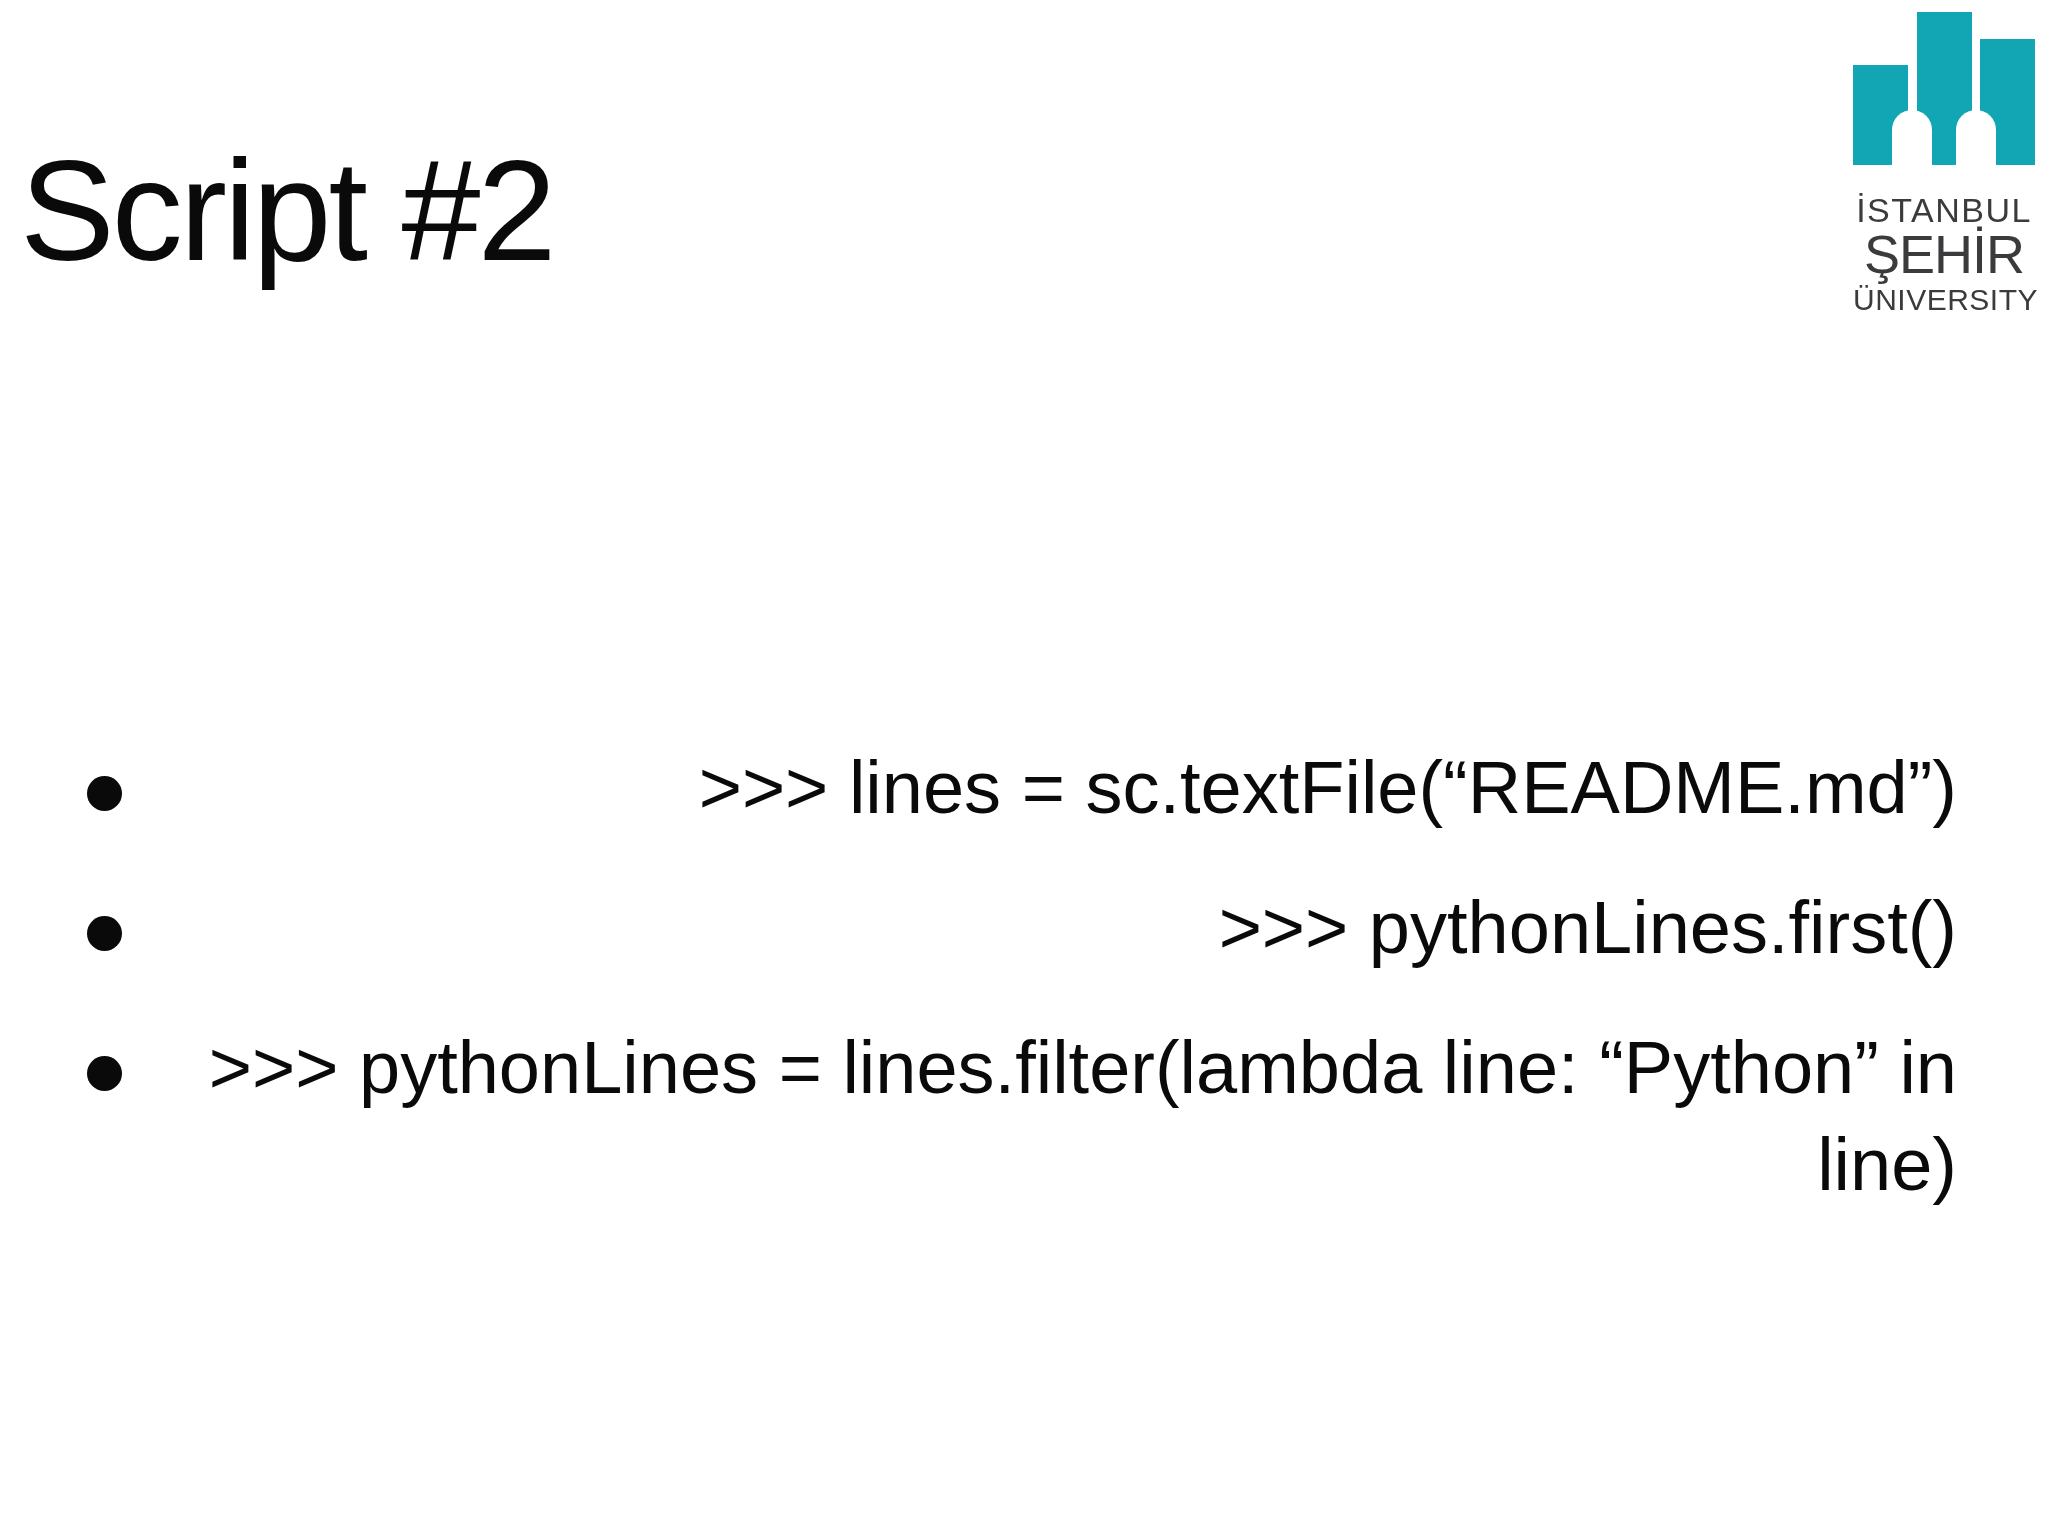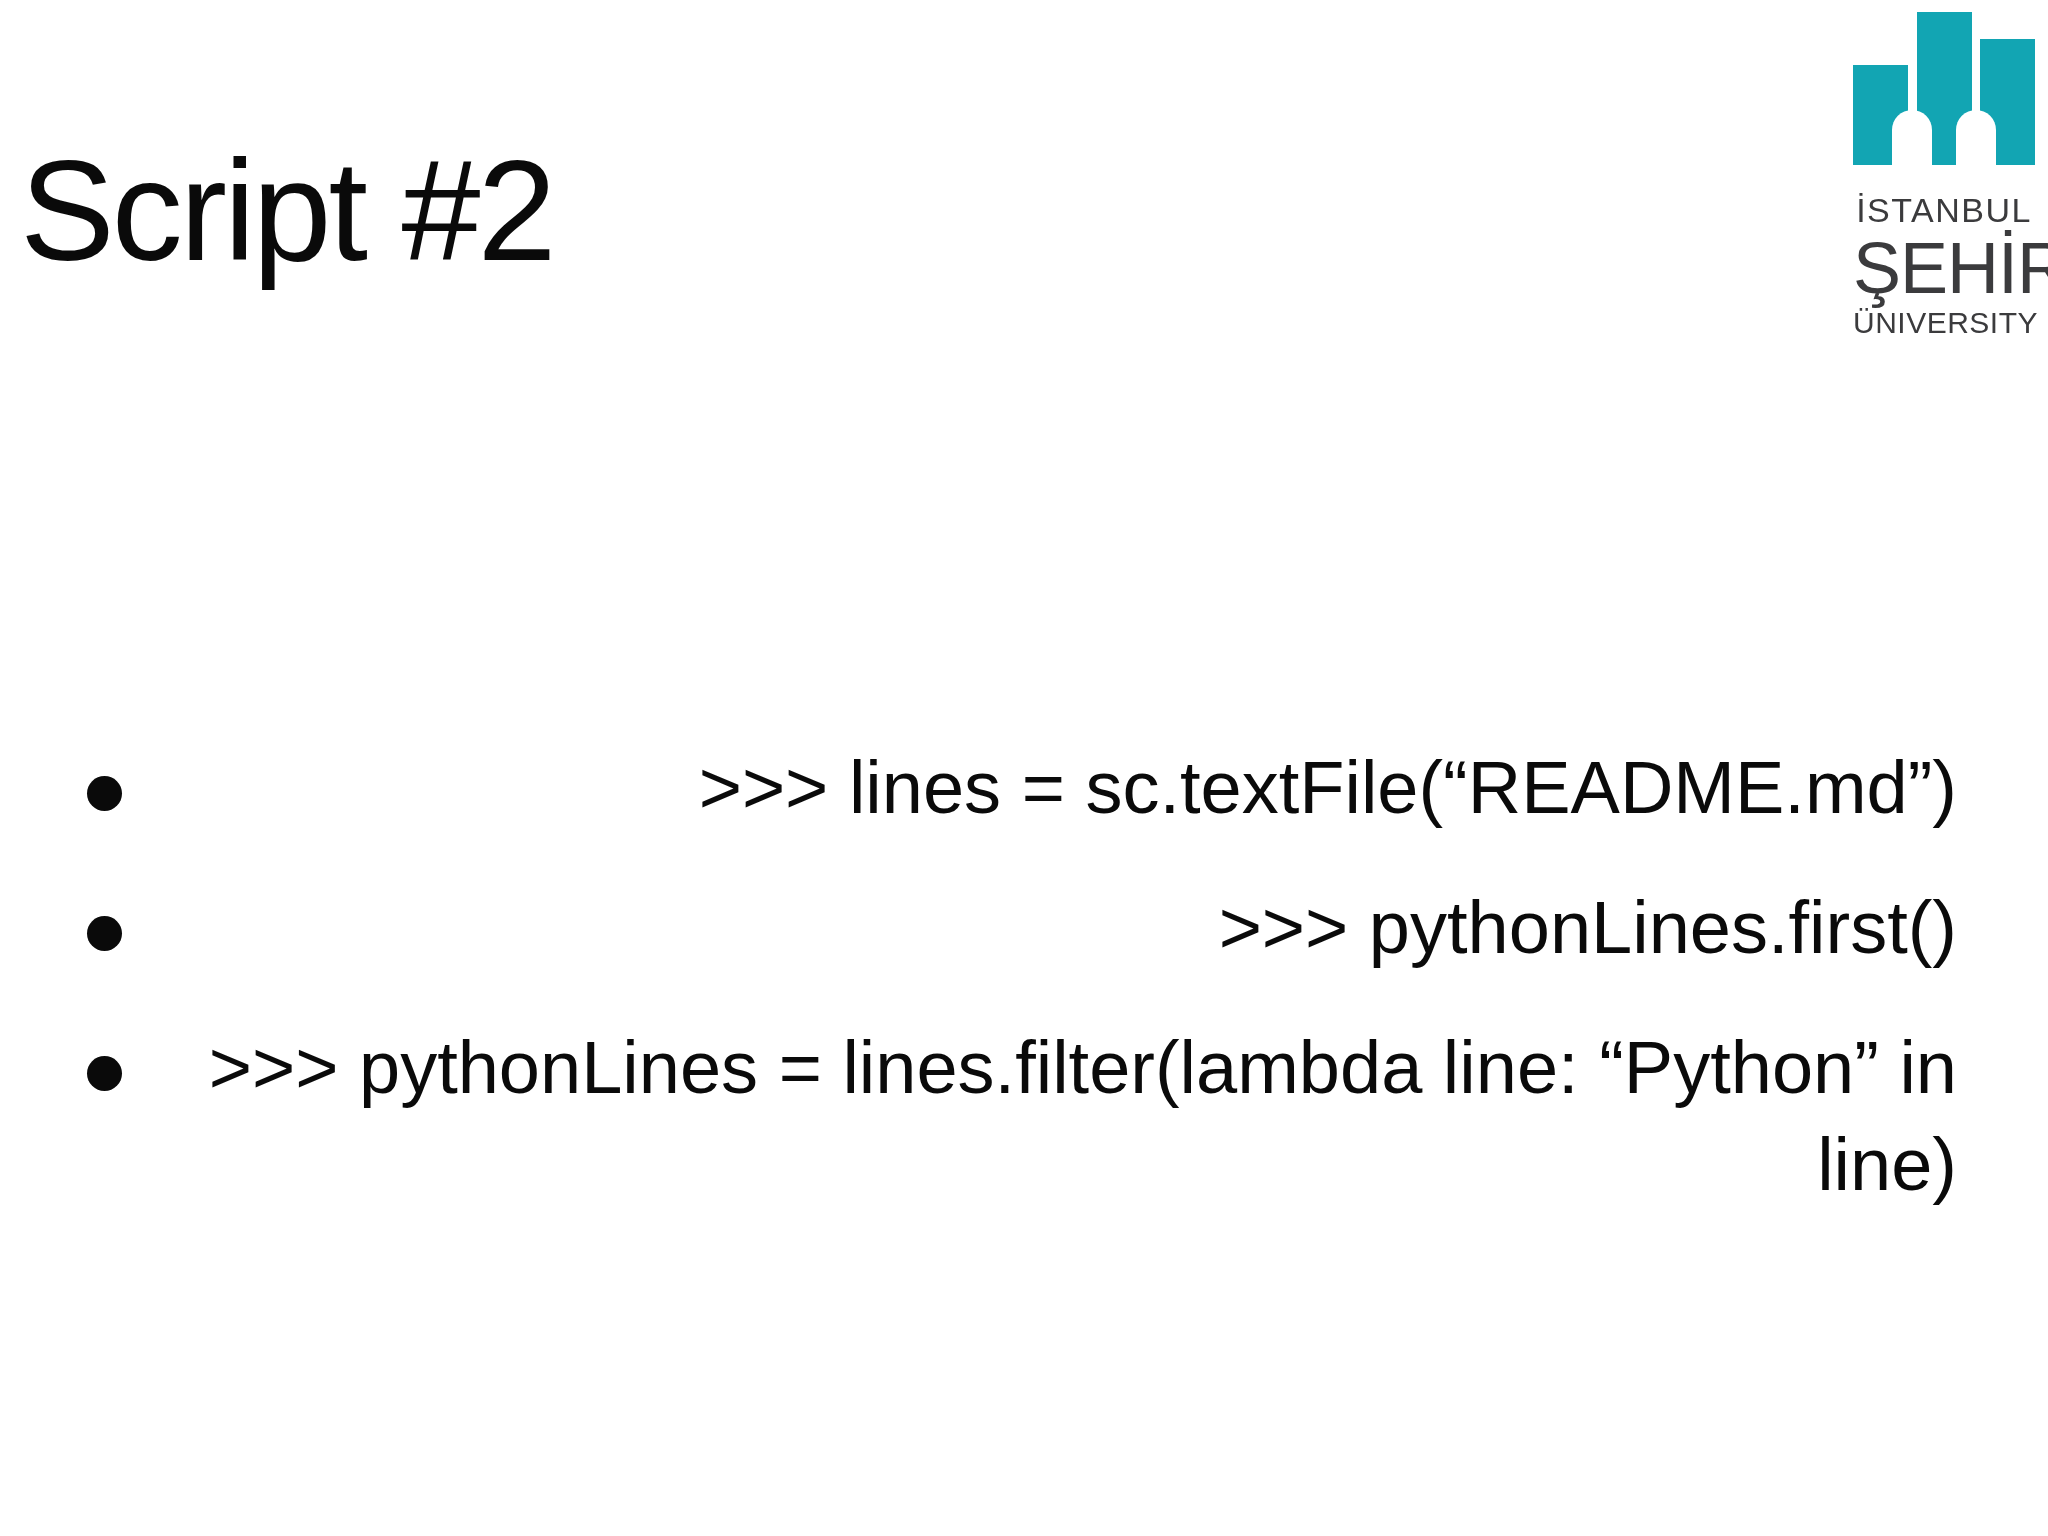--- a/index.html
+++ b/index.html
@@ -98,22 +98,21 @@
   .a1 { left: 39px; }
   .a2 { left: 103px; }
   .uni-line1 {
     margin-top: 28px;
     font-size: 34px;
     letter-spacing: 1.5px;
     line-height: 1;
     white-space: nowrap;
   }
   .uni-line2 {
-    margin-top: 5px;
-    font-size: 72px;
+    font-size: 54px;
     letter-spacing: -1px;
     line-height: 1;
     white-space: nowrap;
   }
   .uni-line3 {
     margin-top: 4px;
     font-size: 30px;
     letter-spacing: 0.5px;
     line-height: 1;
     white-space: nowrap;

